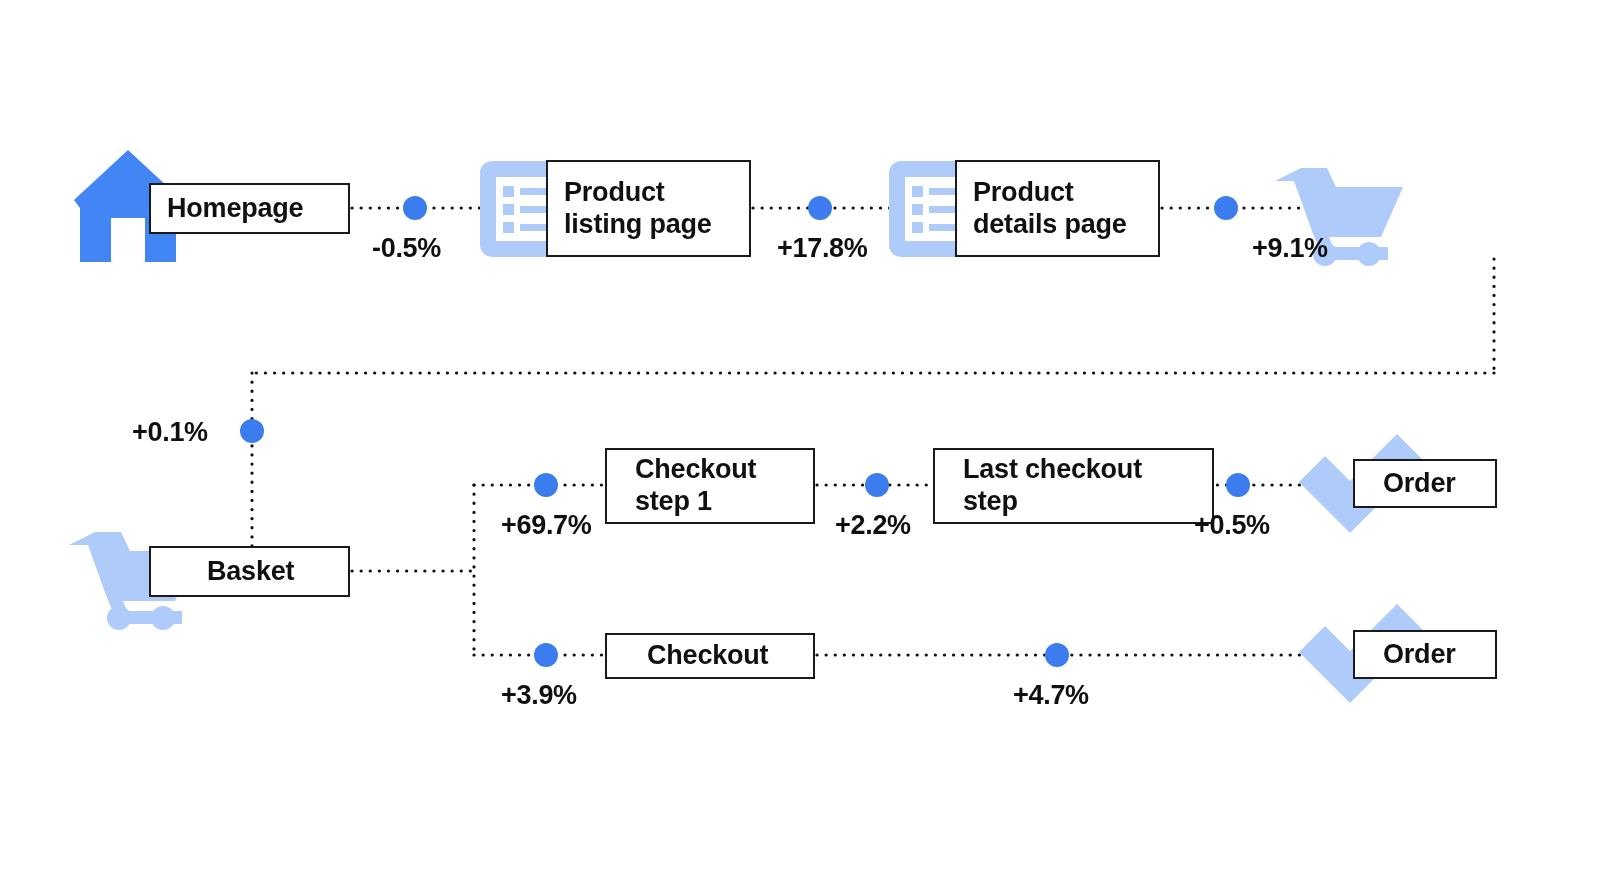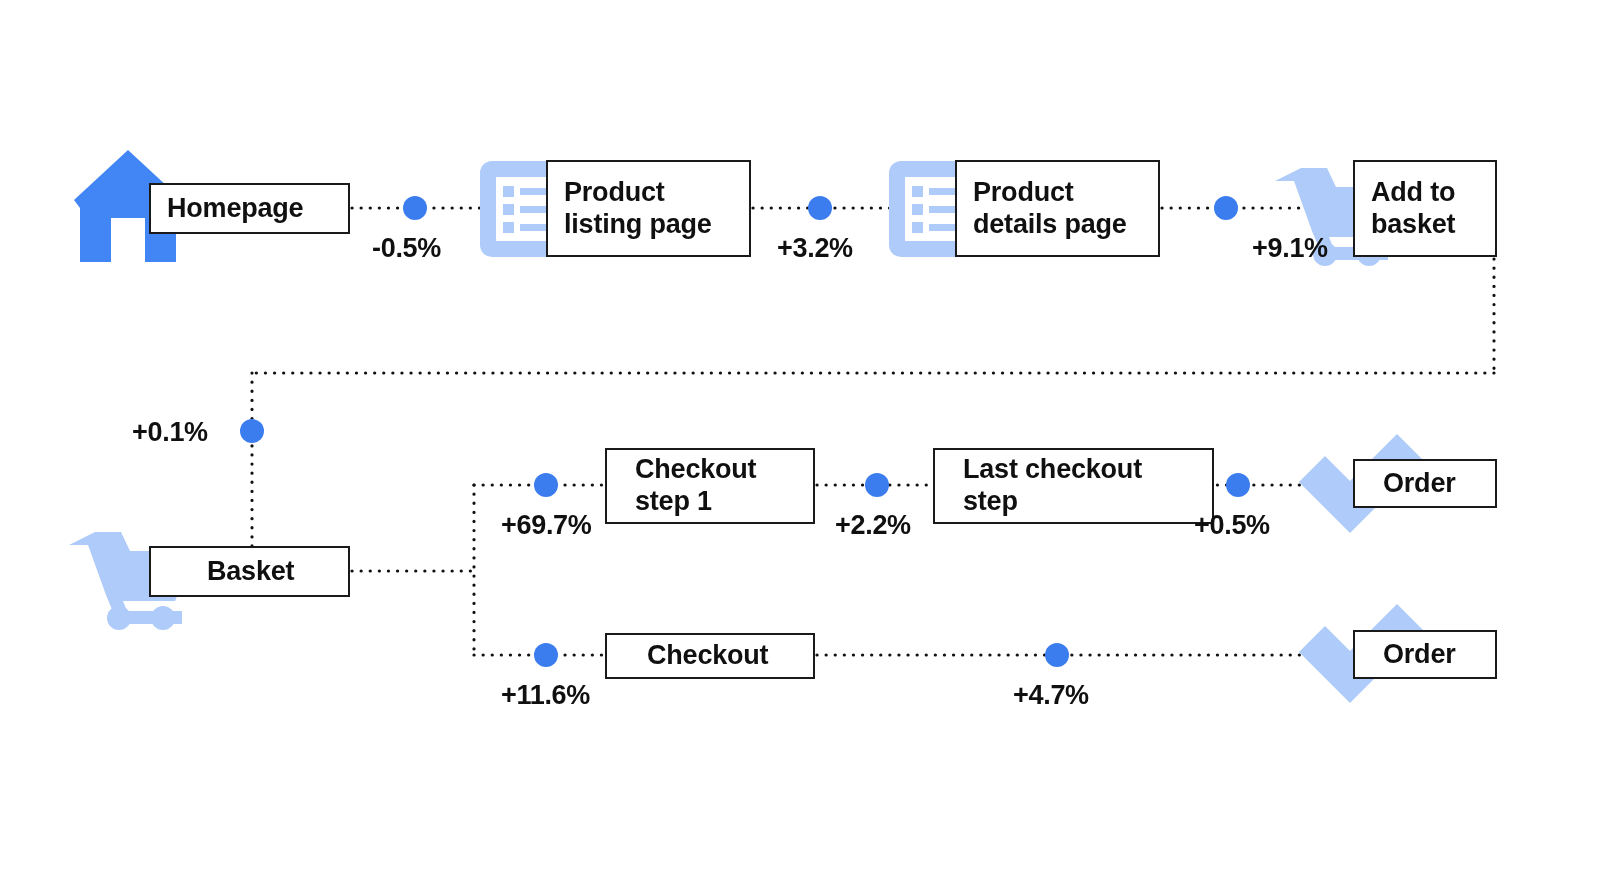--- a/index.html
+++ b/index.html
@@ -137,22 +137,20 @@
   </svg>
 
   <div class="node" style="left:149px;top:183px;width:201px;height:51px;">Homepage</div>
 
   <div class="node" style="left:546px;top:160px;width:205px;height:97px;">Product
 listing page</div>
 
   <div class="node" style="left:955px;top:160px;width:205px;height:97px;">Product
 details page</div>
 
-  <div class="node" style="left:1353px;top:160px;width:144px;height:97px;">Add to
-basket</div>
 
   <div class="node center" style="left:149px;top:546px;width:201px;height:51px;padding-left:56px;">Basket</div>
 
   <div class="node" style="left:605px;top:448px;width:210px;height:76px;padding-left:28px;">Checkout
 step 1</div>
 
   <div class="node" style="left:933px;top:448px;width:281px;height:76px;padding-left:28px;">Last checkout
 step</div>
 
   <div class="node center" style="left:1353px;top:459px;width:144px;height:49px;padding-left:28px;">Order</div>
@@ -165,22 +163,22 @@
   <div class="dot" style="left:808px;top:196px;width:24px;height:24px;background:#3B7DEE;"></div>
   <div class="dot" style="left:1214px;top:196px;width:24px;height:24px;background:#3B7DEE;"></div>
   <div class="dot" style="left:240px;top:419px;width:24px;height:24px;background:#3B7DEE;"></div>
   <div class="dot" style="left:534px;top:473px;width:24px;height:24px;background:#3B7DEE;"></div>
   <div class="dot" style="left:865px;top:473px;width:24px;height:24px;background:#3B7DEE;"></div>
   <div class="dot" style="left:1226px;top:473px;width:24px;height:24px;background:#3B7DEE;"></div>
   <div class="dot" style="left:534px;top:643px;width:24px;height:24px;background:#3B7DEE;"></div>
   <div class="dot" style="left:1045px;top:643px;width:24px;height:24px;background:#3B7DEE;"></div>
 
   <div class="pct" style="left:372px;top:233px;">-0.5%</div>
-  <div class="pct" style="left:777px;top:233px;">+3.2%</div>
+  <div class="pct" style="left:777px;top:233px;">+17.8%</div>
   <div class="pct" style="left:1252px;top:233px;">+9.1%</div>
   <div class="pct" style="left:132px;top:417px;">+0.1%</div>
   <div class="pct" style="left:501px;top:510px;">+69.7%</div>
   <div class="pct" style="left:835px;top:510px;">+2.2%</div>
   <div class="pct" style="left:1194px;top:510px;">+0.5%</div>
-  <div class="pct" style="left:501px;top:680px;">+11.6%</div>
+  <div class="pct" style="left:501px;top:680px;">+3.9%</div>
   <div class="pct" style="left:1013px;top:680px;">+4.7%</div>
 
 </div>
 
 </body></html>

